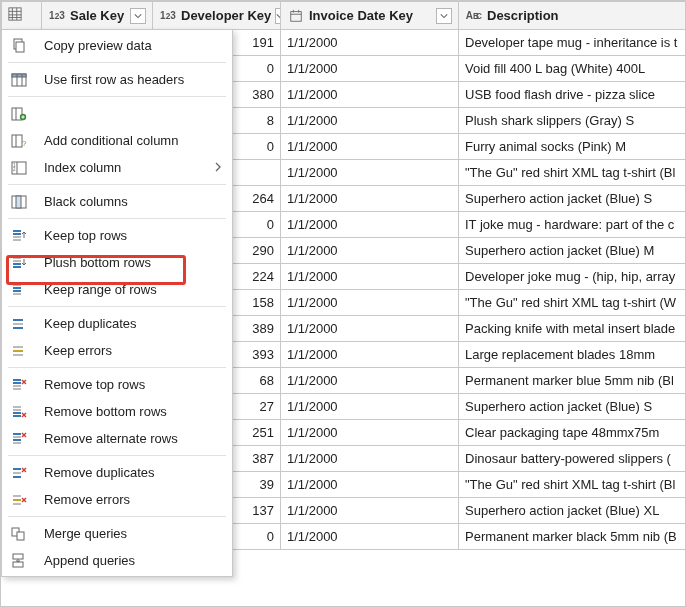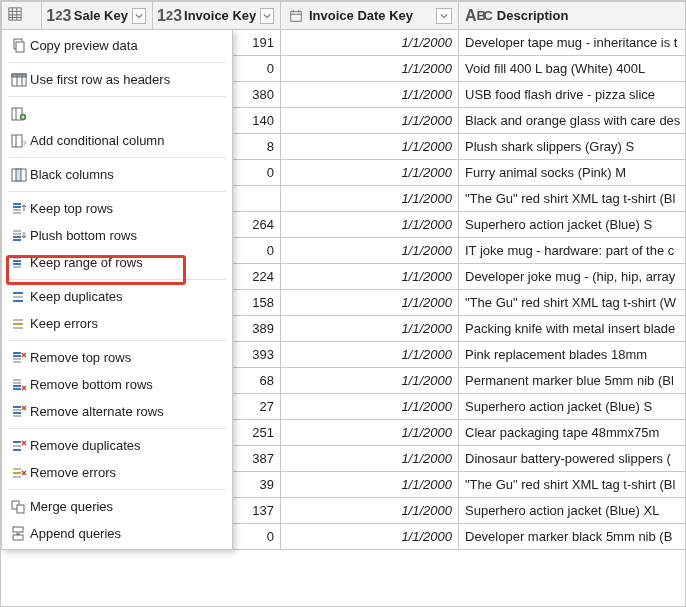--- a/index.html
+++ b/index.html
@@ -35,26 +35,26 @@
     text-align: left;
     font-size: 13px;
     height: 28px;
   }
   .col-corner { width: 40px; }
   .col-sale { width: 111px; }
   .col-cust { width: 128px; }
   .col-date { width: 178px; }
   .col-desc { width: 229px; }
   td.num { text-align: right; font-variant-numeric: tabular-nums; }
-  td.date { text-align: right; font-style: italic; }
+  td.date { text-align: left; }
   td.rownum { text-align: center; background: #f3f3f3; color:#444;}
   .hdr-inner { display:flex; align-items:center; gap:4px; height:100%; }
   .type-badge {
     display:inline-flex; align-items:center; justify-content:center;
-    min-width:18px; height:16px; font-size:16px;
+    min-width:18px; height:16px; font-size:10px;
     color:#555;
   }
   .filter-btn {
     margin-left:auto;
     width:16px;height:16px;
     display:inline-flex;align-items:center;justify-content:center;
     border:1px solid #b5b5b5; background:#fff;
   }
   .filter-btn svg { width:8px;height:8px; }
   .table-icon svg { width:14px; height:14px; }
@@ -66,21 +66,21 @@
     background:#fff;
     border:1px solid #c8c8c8;
     box-shadow: 3px 3px 6px rgba(0,0,0,0.18);
     z-index:10;
     padding: 2px 0;
   }
   .menu-item {
     display:flex; align-items:center;
     height:27px;
     padding: 0 10px 0 8px;
-    gap:2px;
+    gap:16px;
     cursor:default;
   }
   .menu-sep { height:1px; background:#e1e1e1; margin:3px 6px; }
   .menu-icon { width:18px; height:18px; display:inline-flex; align-items:center; justify-content:center; flex:0 0 18px;}
   .menu-icon svg { width:16px; height:16px; }
   .submenu-arrow { margin-left:auto; }
   .highlight-box {
     position:absolute;
     border: 3px solid #e03b2e;
     border-radius: 3px;
@@ -120,21 +120,21 @@
           <span class="filter-btn">
               <svg viewBox="0 0 10 10">
                 <path d="M1 3 L5 7 L9 3" fill="none" stroke="#666" stroke-width="1.3"></path>
               </svg>
             </span>
         </div>
       </th>
       <th>
         <div class="hdr-inner">
           <span class="type-badge">1<sup>2</sup>3</span>
-          <span>Invoice Key</span>
+          <span>Developer Key</span>
           <span class="filter-btn">
               <svg viewBox="0 0 10 10">
                 <path d="M1 3 L5 7 L9 3" fill="none" stroke="#666" stroke-width="1.3"></path>
               </svg>
             </span>
         </div>
       </th>
       <th>
         <div class="hdr-inner">
           <span class="type-badge">
@@ -179,27 +179,20 @@
       <tr>
         <td class="rownum"></td>
         <td class="num"></td>
         <td class="num">380</td>
         <td class="date">1/1/2000</td>
         <td>USB food flash drive - pizza slice</td>
       </tr>
       <tr>
         <td class="rownum"></td>
         <td class="num"></td>
-        <td class="num">140</td>
-        <td class="date">1/1/2000</td>
-        <td>Black and orange glass with care des</td>
-      </tr>
-      <tr>
-        <td class="rownum"></td>
-        <td class="num"></td>
         <td class="num">8</td>
         <td class="date">1/1/2000</td>
         <td>Plush shark slippers (Gray) S</td>
       </tr>
       <tr>
         <td class="rownum"></td>
         <td class="num"></td>
         <td class="num">0</td>
         <td class="date">1/1/2000</td>
         <td>Furry animal socks (Pink) M</td>
@@ -221,20 +214,27 @@
       <tr>
         <td class="rownum"></td>
         <td class="num"></td>
         <td class="num">0</td>
         <td class="date">1/1/2000</td>
         <td>IT joke mug - hardware: part of the c</td>
       </tr>
       <tr>
         <td class="rownum"></td>
         <td class="num"></td>
+        <td class="num">290</td>
+        <td class="date">1/1/2000</td>
+        <td>Superhero action jacket (Blue) M</td>
+      </tr>
+      <tr>
+        <td class="rownum"></td>
+        <td class="num"></td>
         <td class="num">224</td>
         <td class="date">1/1/2000</td>
         <td>Developer joke mug - (hip, hip, array</td>
       </tr>
       <tr>
         <td class="rownum"></td>
         <td class="num"></td>
         <td class="num">158</td>
         <td class="date">1/1/2000</td>
         <td>"The Gu" red shirt XML tag t-shirt (W</td>
@@ -244,21 +244,21 @@
         <td class="num"></td>
         <td class="num">389</td>
         <td class="date">1/1/2000</td>
         <td>Packing knife with metal insert blade</td>
       </tr>
       <tr>
         <td class="rownum"></td>
         <td class="num"></td>
         <td class="num">393</td>
         <td class="date">1/1/2000</td>
-        <td>Pink replacement blades 18mm</td>
+        <td>Large replacement blades 18mm</td>
       </tr>
       <tr>
         <td class="rownum"></td>
         <td class="num"></td>
         <td class="num">68</td>
         <td class="date">1/1/2000</td>
         <td>Permanent marker blue 5mm nib (Bl</td>
       </tr>
       <tr>
         <td class="rownum"></td>
@@ -293,21 +293,21 @@
         <td class="num"></td>
         <td class="num">137</td>
         <td class="date">1/1/2000</td>
         <td>Superhero action jacket (Blue) XL</td>
       </tr>
       <tr>
         <td class="rownum">22</td>
         <td class="num">22</td>
         <td class="num">0</td>
         <td class="date">1/1/2000</td>
-        <td>Developer marker black 5mm nib (B</td>
+        <td>Permanent marker black 5mm nib (B</td>
       </tr>
     </tbody>
 </table>
 
 <div class="context-menu">
   <div class="menu-item">
     <span class="menu-icon">
         <svg viewBox="0 0 16 16">
           <rect x="3" y="1" width="8" height="10" fill="none" stroke="#666"></rect>
           <rect x="5" y="4" width="8" height="10" fill="#fff" stroke="#666"></rect>
@@ -342,20 +342,34 @@
   <div class="menu-item">
     <span class="menu-icon">
         <svg viewBox="0 0 16 16">
           <rect x="1" y="2" width="10" height="12" fill="none" stroke="#666"></rect>
           <line x1="5" y1="2" x2="5" y2="14" stroke="#666"></line>
           <text x="11" y="13" font-size="8" fill="#b07a2a">?</text>
         </svg>
       </span>
     <span>Add conditional column</span>
   </div>
+  <div class="menu-item">
+    <span class="menu-icon">
+        <svg viewBox="0 0 16 16">
+          <rect x="1" y="2" width="14" height="12" fill="none" stroke="#666"></rect>
+          <line x1="6" y1="2" x2="6" y2="14" stroke="#666"></line>
+          <text x="2" y="7" font-size="4.5" fill="#666">1</text>
+          <text x="2" y="11" font-size="4.5" fill="#666">2</text>
+        </svg>
+      </span>
+    <span>Index column</span>
+    <span class="submenu-arrow"><svg width="8" height="10" viewBox="0 0 8 10">
+          <path d="M2 1 L6 5 L2 9" fill="none" stroke="#666" stroke-width="1.3"></path>
+        </svg></span>
+  </div>
   <div class="menu-sep"></div>
   <div class="menu-item">
     <span class="menu-icon">
         <svg viewBox="0 0 16 16">
           <rect x="1" y="2" width="14" height="12" fill="none" stroke="#666"></rect>
           <rect x="5" y="2" width="5" height="12" fill="#cfe0f0" stroke="#666"></rect>
         </svg>
       </span>
     <span>Black columns</span>
   </div>

